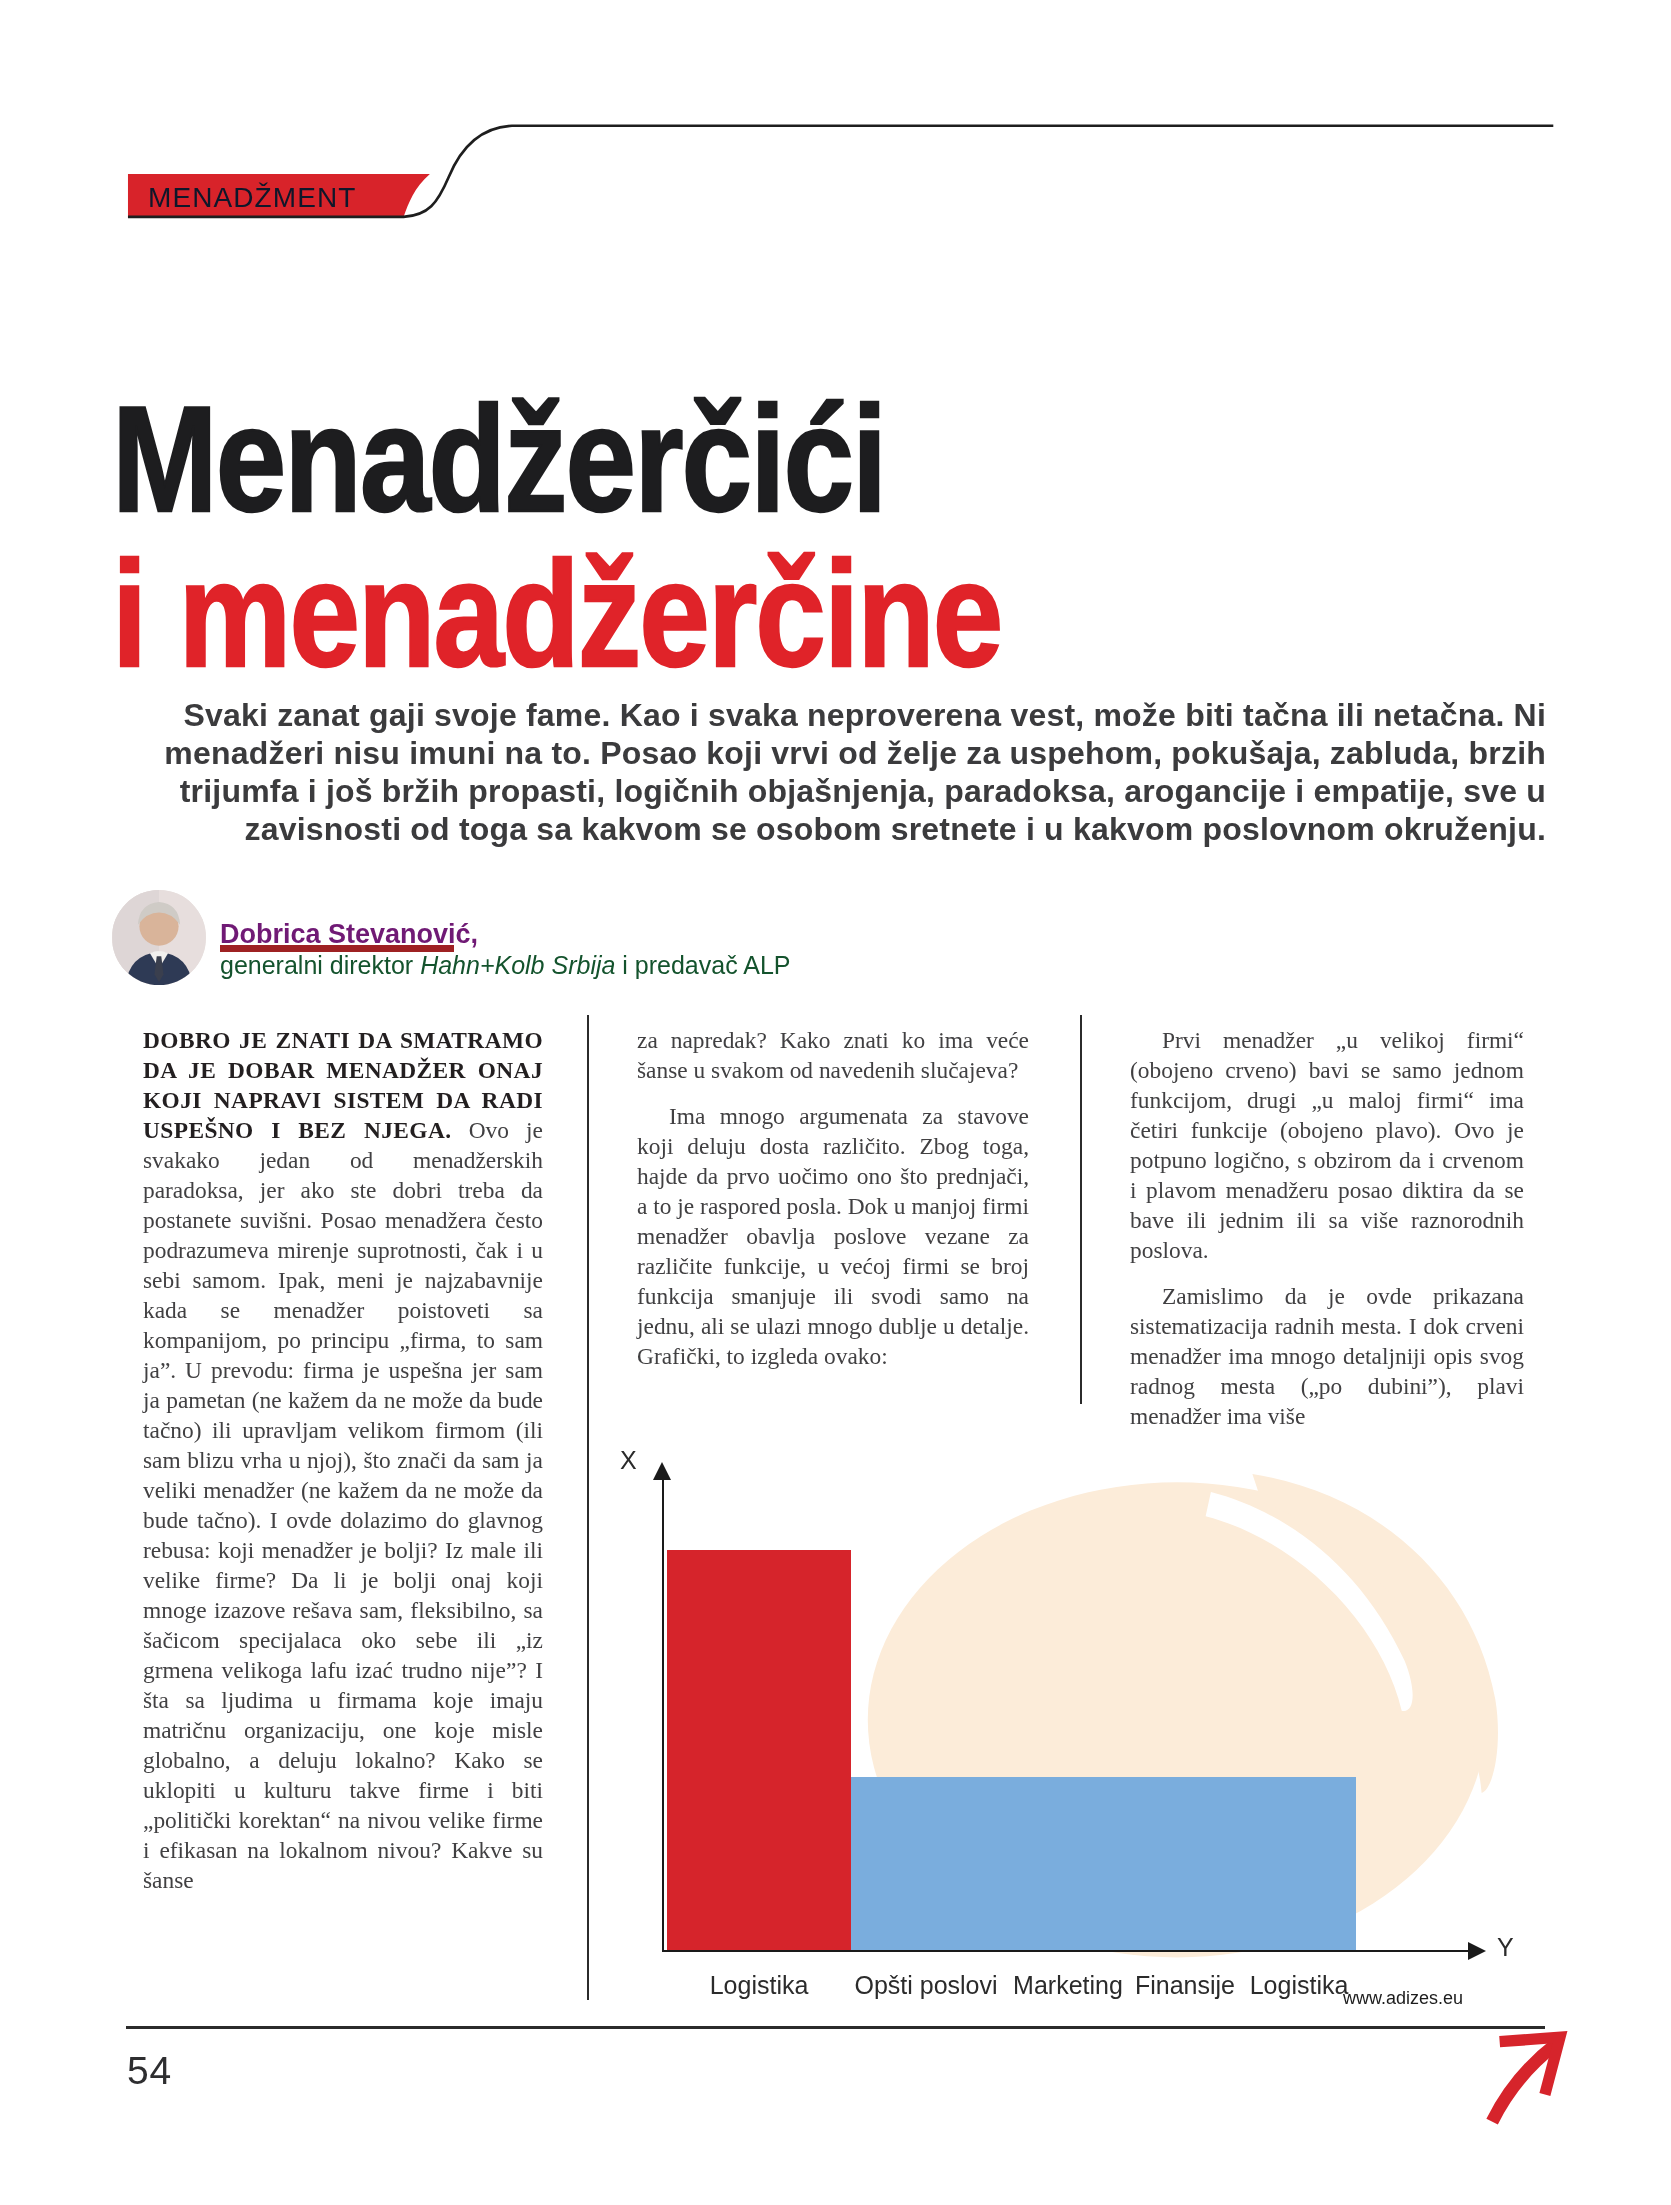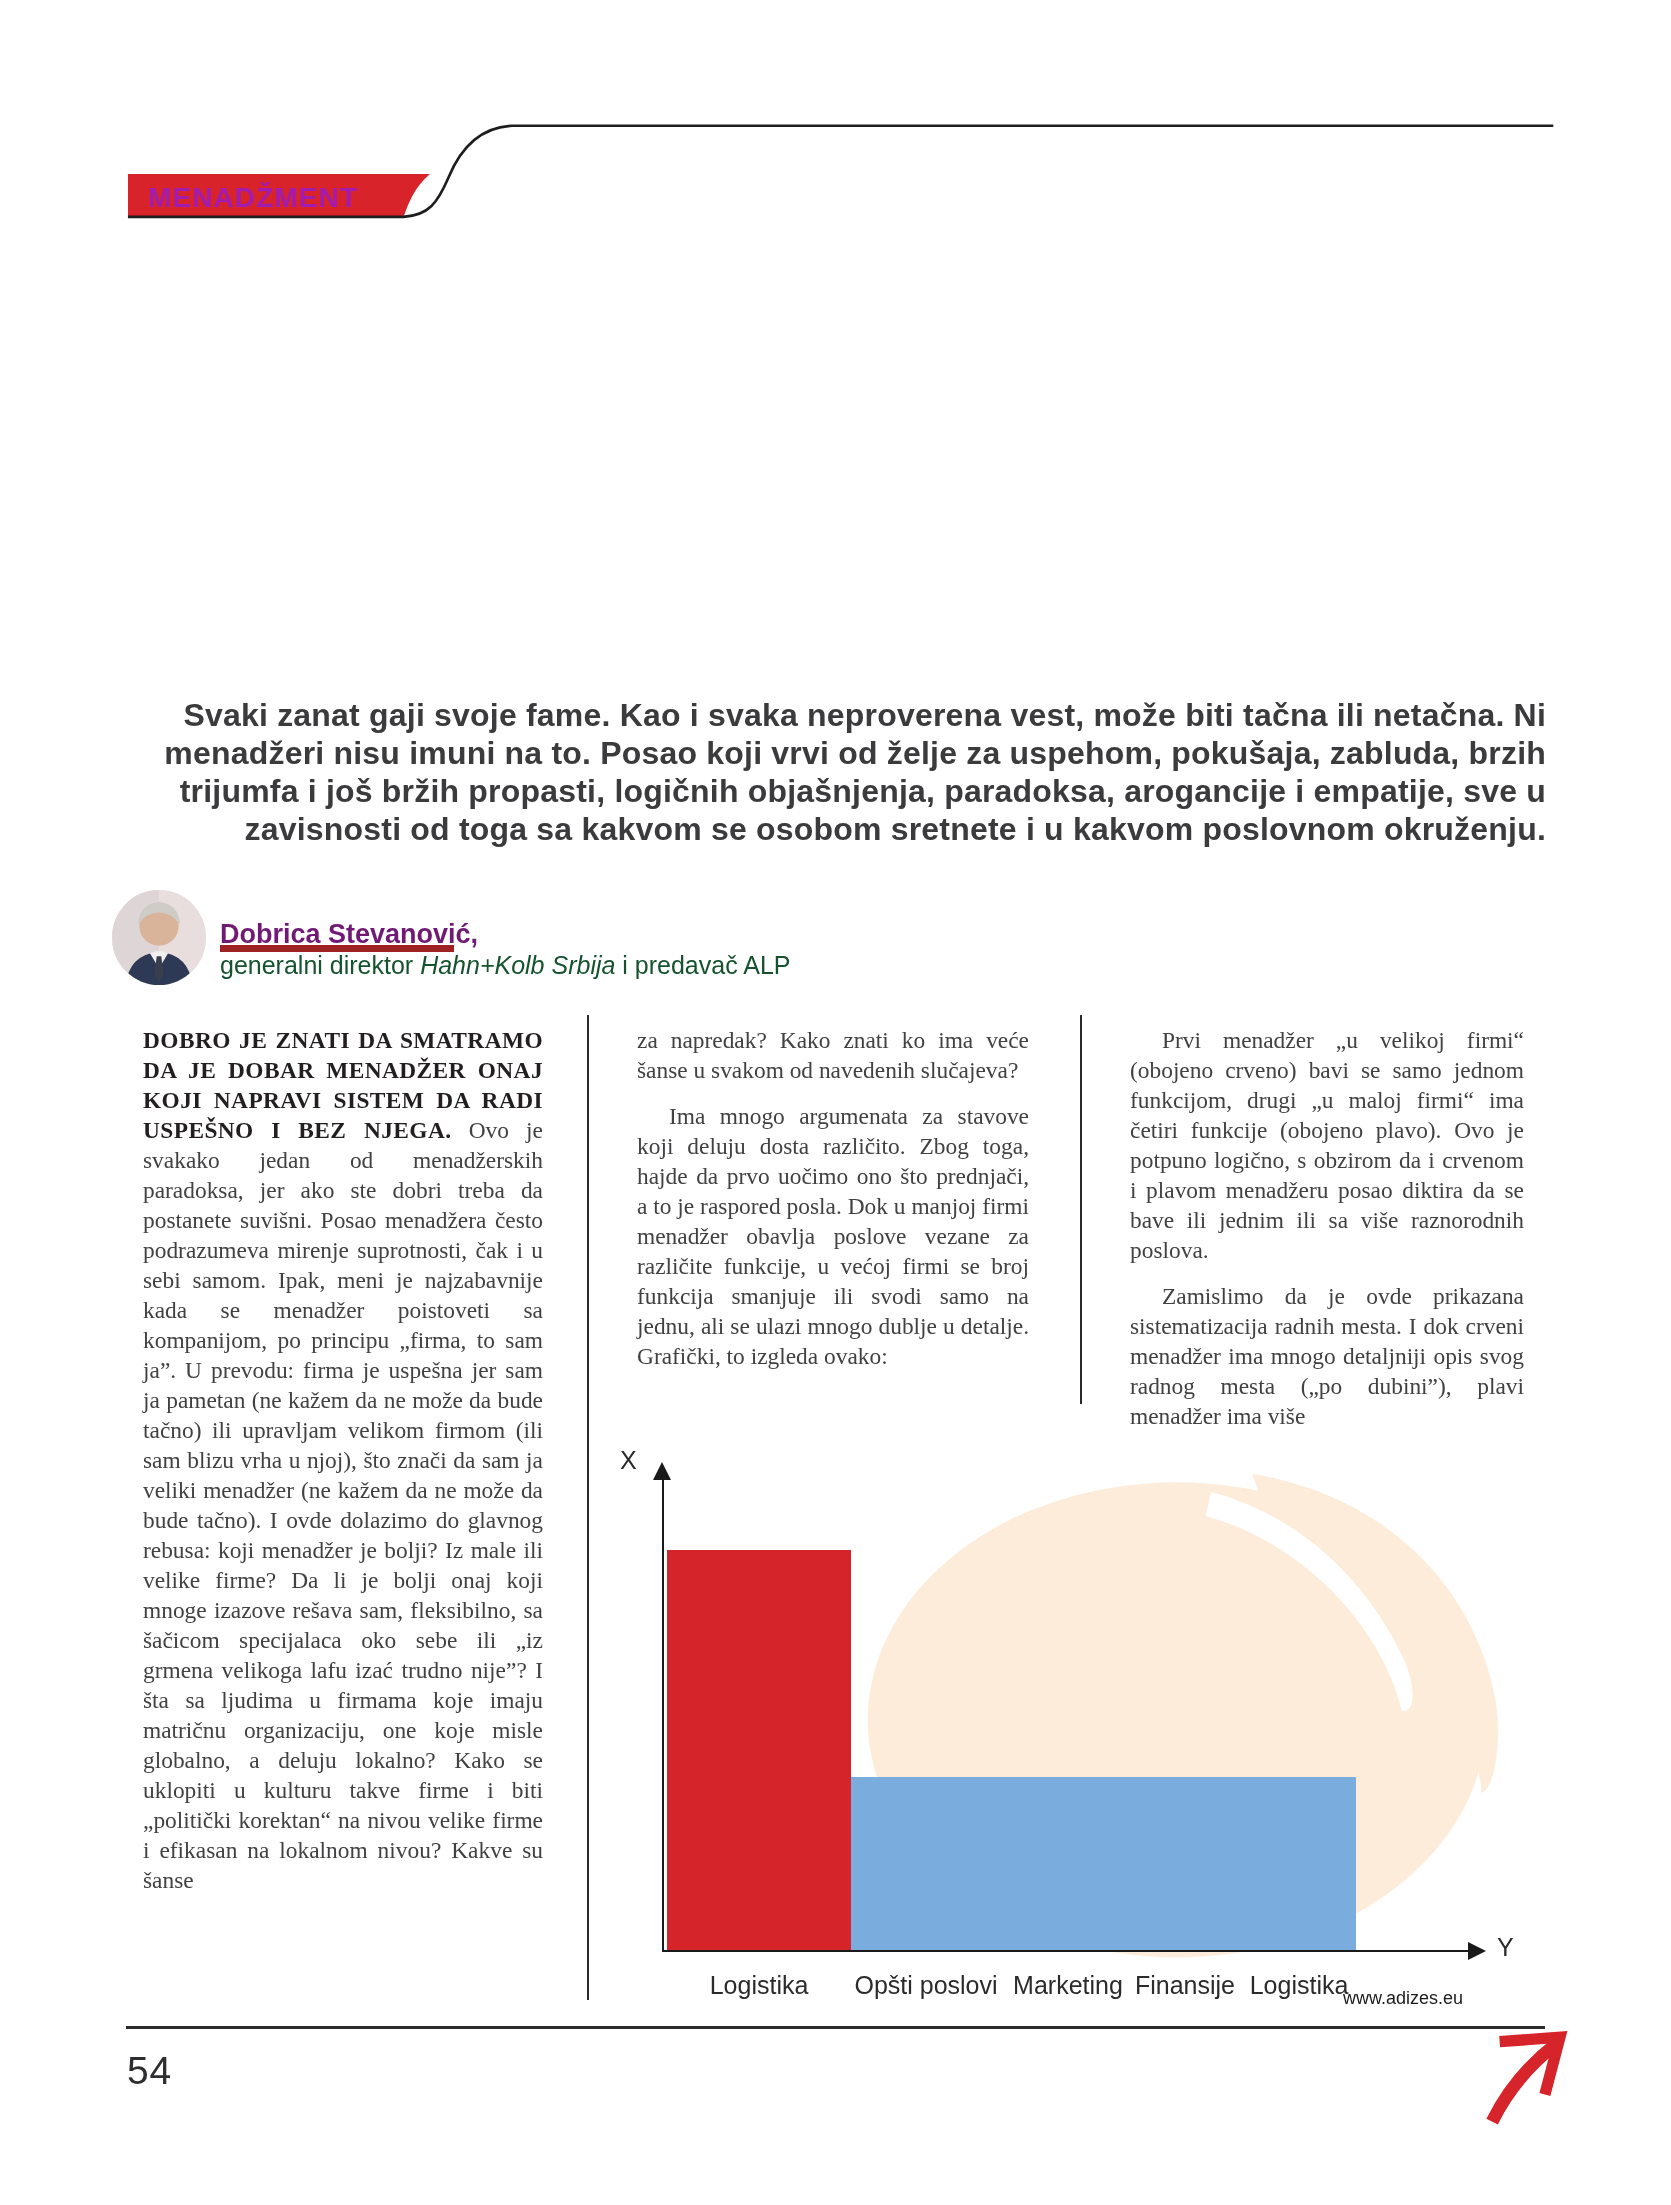--- a/index.html
+++ b/index.html
@@ -9,21 +9,21 @@
     background:#ffffff;
     font-family:"Liberation Sans", sans-serif;
     overflow:hidden;
   }
   .abs{position:absolute;}
 
   
   #header-svg{left:106px;top:113px;width:1464px;height:128px;}
   #tag-label{
     left:148px;top:180px;width:272px;height:35px;
-    color:#a21caf;font-weight:700;font-size:28px;letter-spacing:1.1px;
+    color:#0f172a;font-weight:400;font-size:28px;letter-spacing:1.1px;
     line-height:35px;
   }
 
   
   #title{left:112px;top:381px;line-height:155px;font-weight:700;white-space:nowrap;}
   .title-line{
     display:block;font-size:151px;letter-spacing:-2.3px;
     transform:scaleX(0.84);transform-origin:left center;
     -webkit-text-stroke:2.3px currentColor;
   }
@@ -98,20 +98,24 @@
 <body>
 
 <div id="page">
 
   <svg id="header-svg" class="abs" viewBox="0 0 1940 170">
     <path d="M 27 81 H 428 C 407 99 400 119 393 138 H 27 Z" fill="#d8232a"></path>
     <path d="M 1920 17 H 537 C 492 19 468 49 453 85 C 438 120 426 136 393 138 H 27" fill="none" stroke="#1e1e1e" stroke-width="3.5"></path>
   </svg>
   <div id="tag-label" class="abs">MENADŽMENT</div>
 
+  <h1 id="title" class="abs" style="margin:0;">
+    <span id="title-line1" class="title-line">Menadžerčići</span>
+    <span id="title-line2" class="title-line">i menadžerčine</span>
+  </h1>
 
   <div id="lede" class="abs">Svaki zanat gaji svoje fame. Kao i svaka neproverena vest, može biti tačna ili netačna. Ni menadžeri nisu imuni na to. Posao koji vrvi od želje za uspehom, pokušaja, zabluda, brzih trijumfa i još bržih propasti, logičnih objašnjenja, paradoksa, arogancije i empatije, sve u zavisnosti od toga sa kakvom se osobom sretnete i u kakvom poslovnom okruženju.</div>
 
   <div id="avatar" class="abs">
     <svg viewBox="0 0 124 126" width="94" height="95">
       <rect x="0" y="0" width="124" height="126" fill="#e7dedd"></rect>
       <rect x="0" y="0" width="62" height="126" fill="#ded6d6"></rect>
       <circle cx="62" cy="48" r="26" fill="#d9b49a"></circle>
       <path d="M 34 46 Q 36 18 62 16 Q 88 18 90 46 Q 78 30 62 30 Q 46 30 34 46 Z" fill="#cfcbc6"></path>
       <path d="M 18 126 Q 22 86 62 82 Q 102 86 106 126 Z" fill="#2e3a55"></path>

